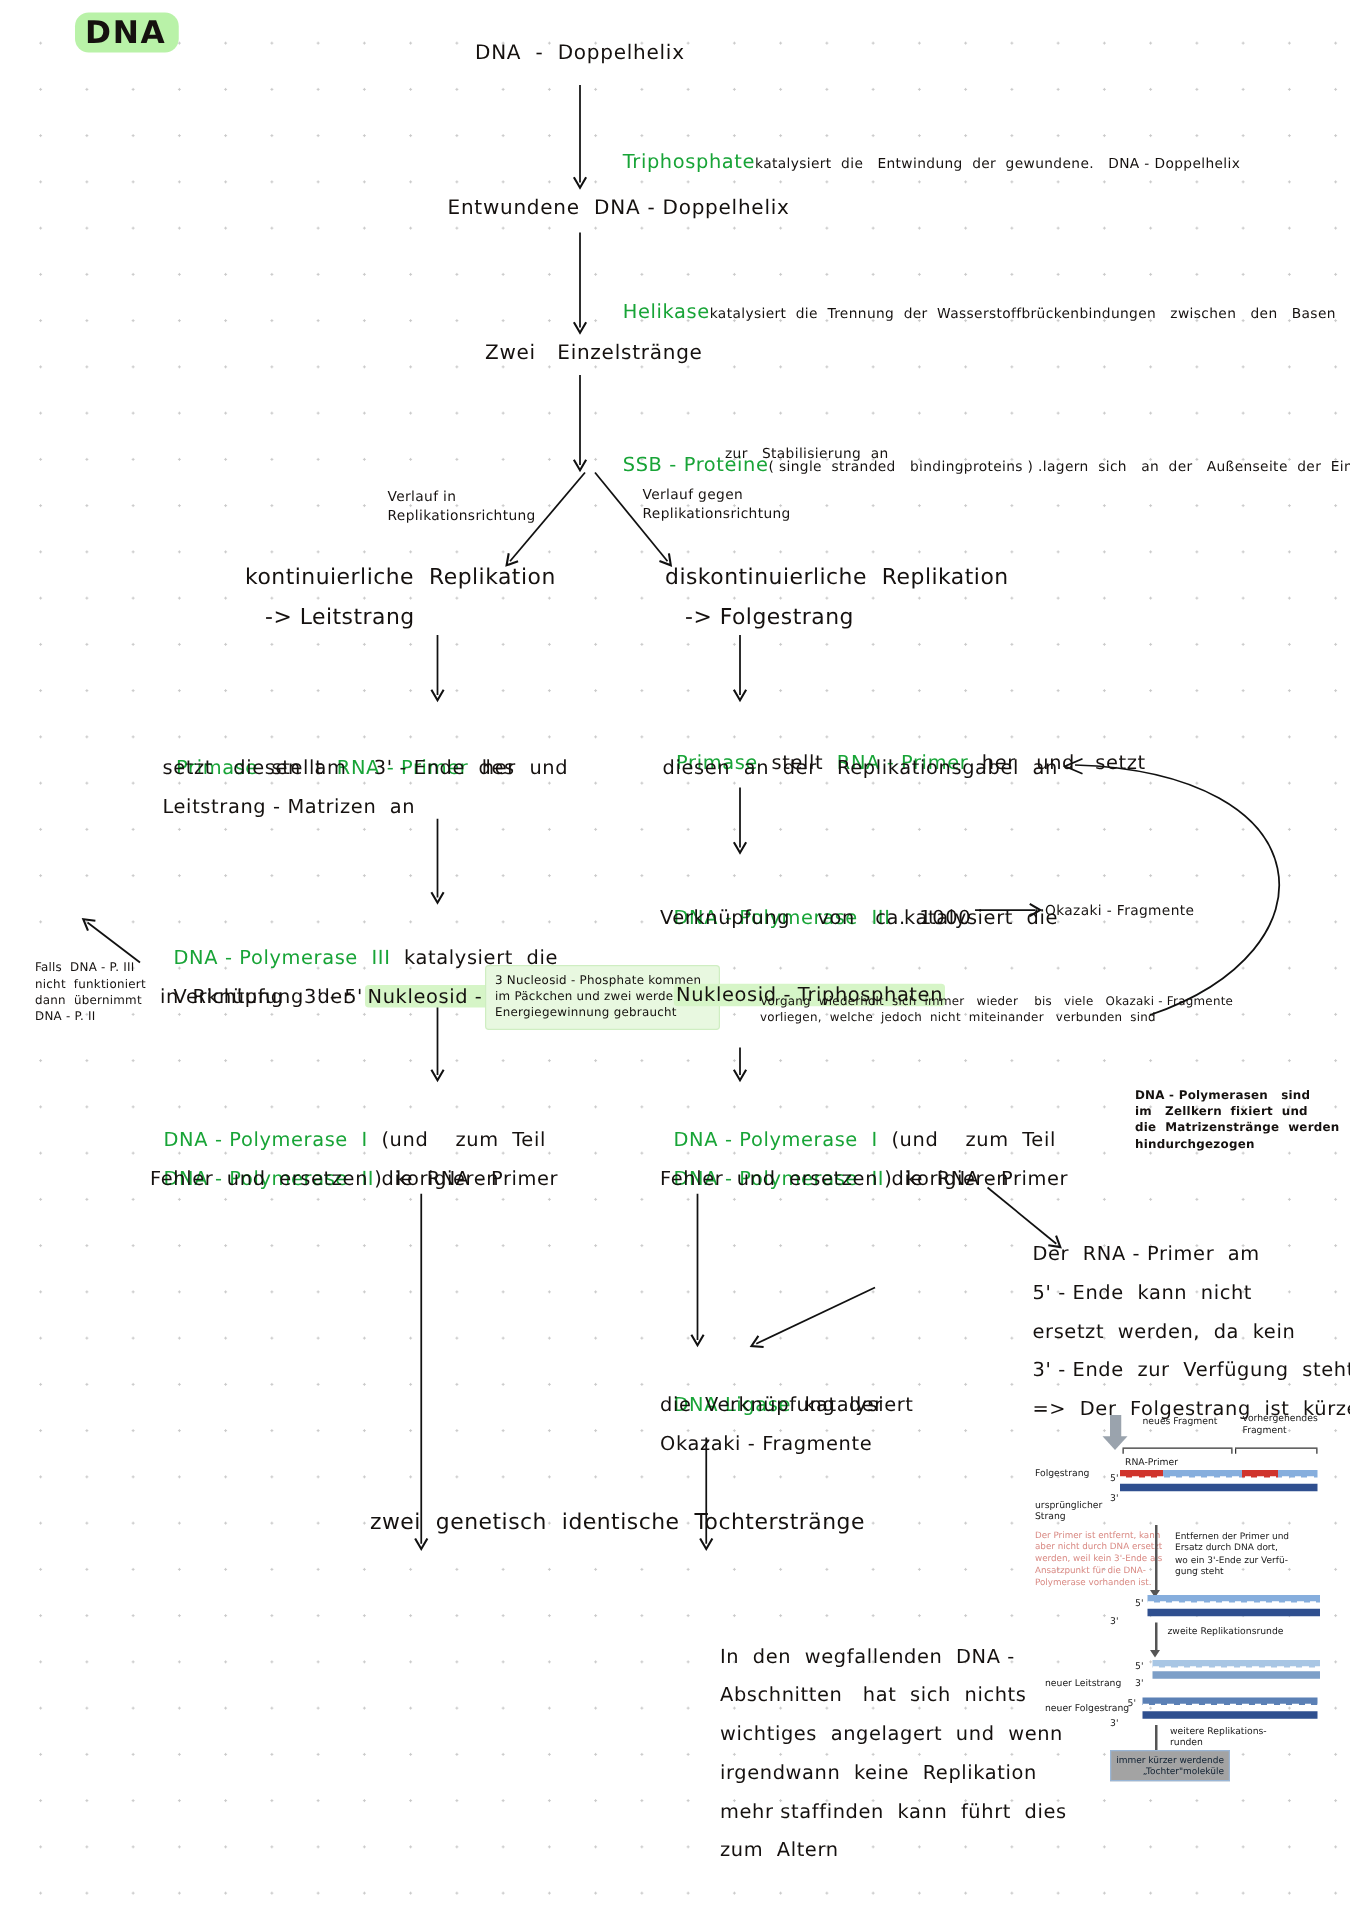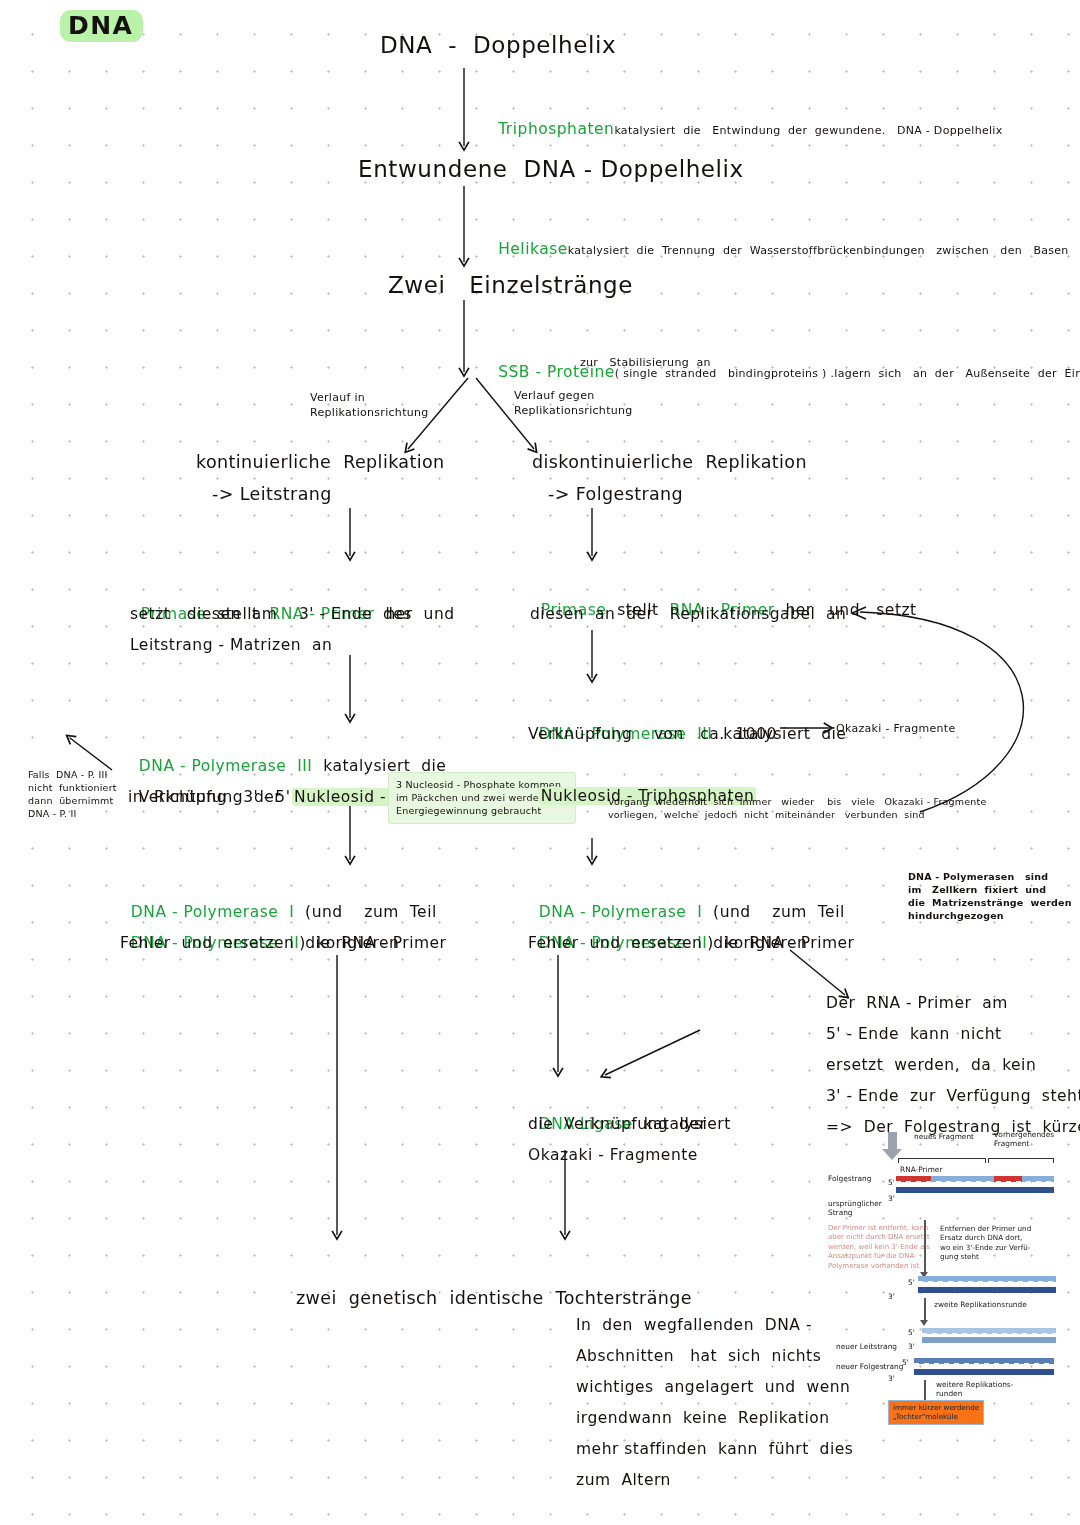--- a/index.html
+++ b/index.html
@@ -24,21 +24,21 @@
   #title .ln{
     display:inline-block;
     font-size:25px;font-weight:bold;letter-spacing:1.4px;
     color:#15110f;
     background:#b9f2a8;
     padding:1px 10px 2px 8px;
     border-radius:11px;
     margin-bottom:5px;
   }
 
-  .h1{font-size:23px;letter-spacing:.6px;color:#15110f;}
+  .h1{font-size:16px;letter-spacing:.6px;color:#15110f;}
   .h2{font-size:17.5px;letter-spacing:.4px;color:#15110f;}
   .body{font-size:15.5px;letter-spacing:.5px;color:#15110f;line-height:31px;}
   .small{font-size:11px;letter-spacing:.3px;color:#15110f;line-height:15px;}
   .tiny{font-size:9.5px;letter-spacing:.2px;color:#15110f;line-height:13px;}
   .gr{color:#18a437;}
   .hl{background:#d6f5c7;border-radius:3px;padding:0 2px;}
 
   .notebox{
     position:absolute;
     background:#e8f8e0;
@@ -57,21 +57,21 @@
   .duplex{position:absolute;height:17px;}
   .duplex .top{position:absolute;left:0;right:0;top:0;height:6px;}
   .duplex .bot{position:absolute;left:0;right:0;bottom:0;height:6px;background:#2f4f8f;}
   .duplex .teeth{position:absolute;left:0;right:0;top:5px;height:7px;
      background-image:repeating-linear-gradient(90deg,#ffffff 0 5px,transparent 5px 10px);}
   .brace{position:absolute;border-top:1px solid #333;height:4px;}
   .brace:before,.brace:after{content:"";position:absolute;top:0;width:1px;height:4px;background:#333;}
   .brace:before{left:0;} .brace:after{right:0;}
   .vline{position:absolute;background:#555;width:2px;}
   .vhead{position:absolute;width:0;height:0;border-left:4px solid transparent;border-right:4px solid transparent;border-top:6px solid #555;}
-  .bluebox{position:absolute;background:#f97316;border:1px solid #9ab6d6;font-size:7.2px;color:#123;line-height:9.4px;padding:2px 4px;white-space:pre;}
+  .bluebox{position:absolute;background:#a3a3a3;border:1px solid #9ab6d6;font-size:7.2px;color:#123;line-height:9.4px;padding:2px 4px;white-space:pre;text-align:right;}
 </style>
 </head>
 <body>
 
 <div id="page"></div>
 
 <div id="title">
   <div class="ln">DNA</div><br>
 </div>
 
@@ -117,21 +117,21 @@
     <line x1="112" y1="770" x2="70" y2="738"></line>
   </g>
 
   <path d="M860 612 C 1060 618, 1072 760, 920 812" fill="none" stroke="#111" stroke-width="1.4"></path>
   <path d="M866 607 L 852 613 L 866 619" fill="none" stroke="#111" stroke-width="1.4"></path>
 </svg>
 
 <div class="t h1" style="left:380px;top:32px;">DNA  -  Doppelhelix</div>
 
 <div class="t" style="left:488px;top:95px;">
-  <span class="gr body">Triphosphaten</span><span class="small">katalysiert  die   Entwindung  der  gewundene.   DNA - Doppelhelix</span>
+  <span class="gr body">Triphosphate</span><span class="small">katalysiert  die   Entwindung  der  gewundene.   DNA - Doppelhelix</span>
 </div>
 
 <div class="t h1" style="left:358px;top:156px;">Entwundene  DNA - Doppelhelix</div>
 
 <div class="t" style="left:488px;top:215px;">
   <span class="gr body">Helikase</span><span class="small">katalysiert  die  Trennung  der  Wasserstoffbrückenbindungen   zwischen   den   Basen</span>
 </div>
 
 <div class="t h1" style="left:388px;top:272px;">Zwei   Einzelstränge</div>
 
@@ -216,21 +216,21 @@
 im   Zellkern  fixiert  und
 die  Matrizenstränge  werden
 hindurchgezogen</div>
 
 <div class="t body" style="left:826px;top:988px;">Der  RNA - Primer  am</div>
 <div class="t body" style="left:826px;top:1019px;">5' - Ende  kann  nicht</div>
 <div class="t body" style="left:826px;top:1050px;">ersetzt  werden,  da  kein</div>
 <div class="t body" style="left:826px;top:1081px;">3' - Ende  zur  Verfügung  steht</div>
 <div class="t body" style="left:826px;top:1112px;">=&gt;  Der  Folgestrang  ist  kürzer</div>
 
-<div class="t h2" style="left:296px;top:1288px;">zwei  genetisch  identische  Tochterstränge</div>
+<div class="t h2" style="left:296px;top:1208px;">zwei  genetisch  identische  Tochterstränge</div>
 
 <div class="t body" style="left:576px;top:1310px;">In  den  wegfallenden  DNA -</div>
 <div class="t body" style="left:576px;top:1341px;">Abschnitten   hat  sich  nichts</div>
 <div class="t body" style="left:576px;top:1372px;">wichtiges  angelagert  und  wenn</div>
 <div class="t body" style="left:576px;top:1403px;">irgendwann  keine  Replikation</div>
 <div class="t body" style="left:576px;top:1434px;">mehr staffinden  kann  führt  dies</div>
 <div class="t body" style="left:576px;top:1465px;">zum  Altern</div>
 
 <div id="figure">
 

